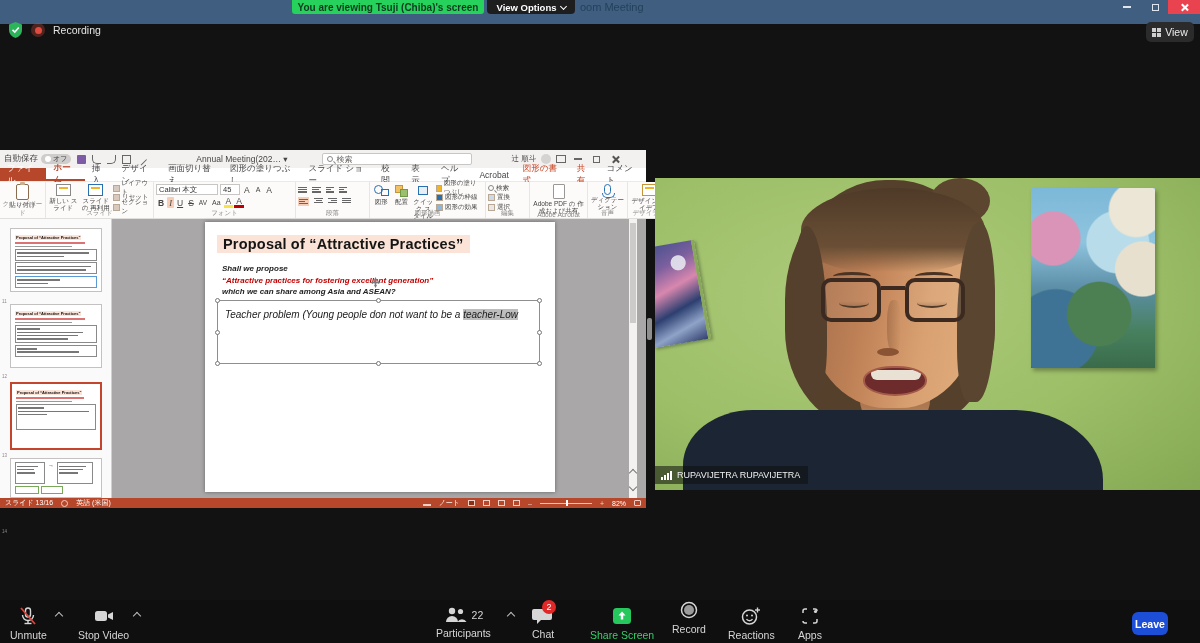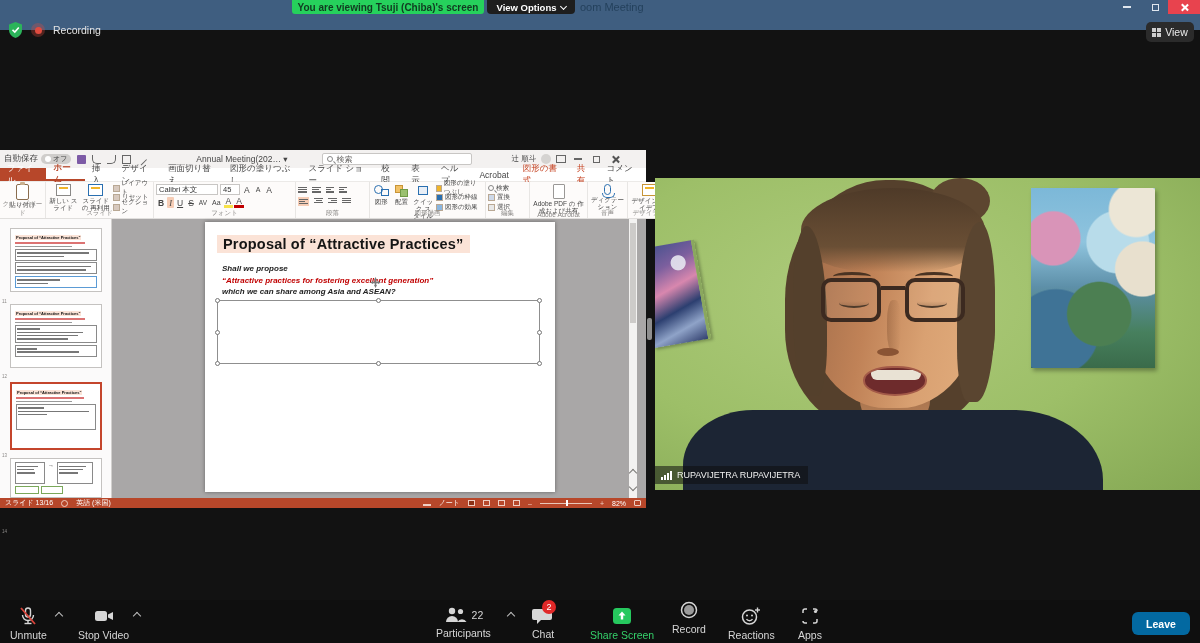--- a/index.html
+++ b/index.html
@@ -2,21 +2,21 @@
 <html><head>
 <meta charset="utf-8">
 <style>
   * { margin:0; padding:0; box-sizing:border-box; }
   html,body { width:1200px; height:643px; background:#101010; overflow:hidden;
     font-family:"Liberation Sans", sans-serif; }
   .screen { position:relative; width:1200px; height:643px; background:#121212; }
   .abs { position:absolute; }
 
   
-  .ztop { left:0; top:0; width:1200px; height:30px; background:#3f5e80; }
+  .ztop { left:0; top:0; width:1200px; height:24px; background:#3f5e80; }
   .zbanner { left:292px; top:0; width:192px; height:14px; background:#26d15c;
     color:#113a20; font-size:10px; font-weight:bold; display:flex; align-items:center;
     justify-content:center; border-radius:0 0 3px 3px; }
   .zviewopts { left:487px; top:0; width:88px; height:14px; background:#1e1e1e; color:#fff;
     font-size:9.5px; font-weight:bold; display:flex; align-items:center; justify-content:center;
     gap:4px; border-radius:0 0 4px 4px; }
   .ztitle { left:580px; top:1px; color:#24415c; font-size:11px; }
   .winbtn { top:0; height:14px; display:flex; align-items:center; justify-content:center; }
   .minbar { width:8px; height:2px; background:#dfe6ee; }
   .maxsq { width:7px; height:7px; border:1.5px solid #dfe6ee; }
@@ -187,21 +187,21 @@
   .sigbars { display:flex; align-items:flex-end; gap:1px; }
   .sigbars span { width:2px; background:#fff; }
 
   
   .toolbar { left:0; top:600px; width:1200px; height:43px; background:#0f0f0f; color:#d6d6d6; }
   .tbitem { position:absolute; display:flex; flex-direction:column; align-items:center; gap:3px;
     font-size:10.5px; color:#d6d6d6; }
   .tb-chev { position:absolute; width:6px; height:6px; border-left:1.6px solid #bdbdbd;
     border-top:1.6px solid #bdbdbd; transform:rotate(45deg); }
   .green-txt { color:#35d16b; }
-  .leave { position:absolute; left:1132px; top:12px; width:58px; height:23px; background:#0369a1;
+  .leave { position:absolute; left:1132px; top:12px; width:36px; height:23px; background:#1d4ed8;
     border-radius:6px; color:#fff; font-size:10.5px; font-weight:bold; display:flex;
     align-items:center; justify-content:center; }
   .badge { position:absolute; left:10px; top:-6px; min-width:14px; height:14px; background:#e02828;
     border-radius:7px; color:#fff; font-size:9px; display:flex; align-items:center; justify-content:center;
     padding:0 3px; }
   svg.ic { display:block; }
 </style>
 </head>
 <body>
 
@@ -551,20 +551,21 @@
 
       <div class="editor">
         <div class="slide">
           <div class="s-title">Proposal of “Attractive Practices”</div>
           <div class="s-para">
             <div>Shall we propose</div>
             <div class="s-red">“Attractive practices for fostering excellent generation”</div>
             <div>which we can share among Asia and ASEAN?</div>
           </div>
           <div class="tbox">
+            <div><span>Teacher problem (Young people don not want to be a </span><span class="hl">teacher-Low</span></div>
             <span class="handle" style="left:-3px;top:-3px;"></span>
             <span class="handle" style="left:158px;top:-3px;"></span>
             <span class="handle" style="right:-3px;top:-3px;"></span>
             <span class="handle" style="left:-3px;top:29px;"></span>
             <span class="handle" style="right:-3px;top:29px;"></span>
             <span class="handle" style="left:-3px;bottom:-3px;"></span>
             <span class="handle" style="left:158px;bottom:-3px;"></span>
             <span class="handle" style="right:-3px;bottom:-3px;"></span>
           </div>
           <svg class="abs" style="left:165px;top:55px;" width="11" height="11" viewBox="0 0 11 11">

